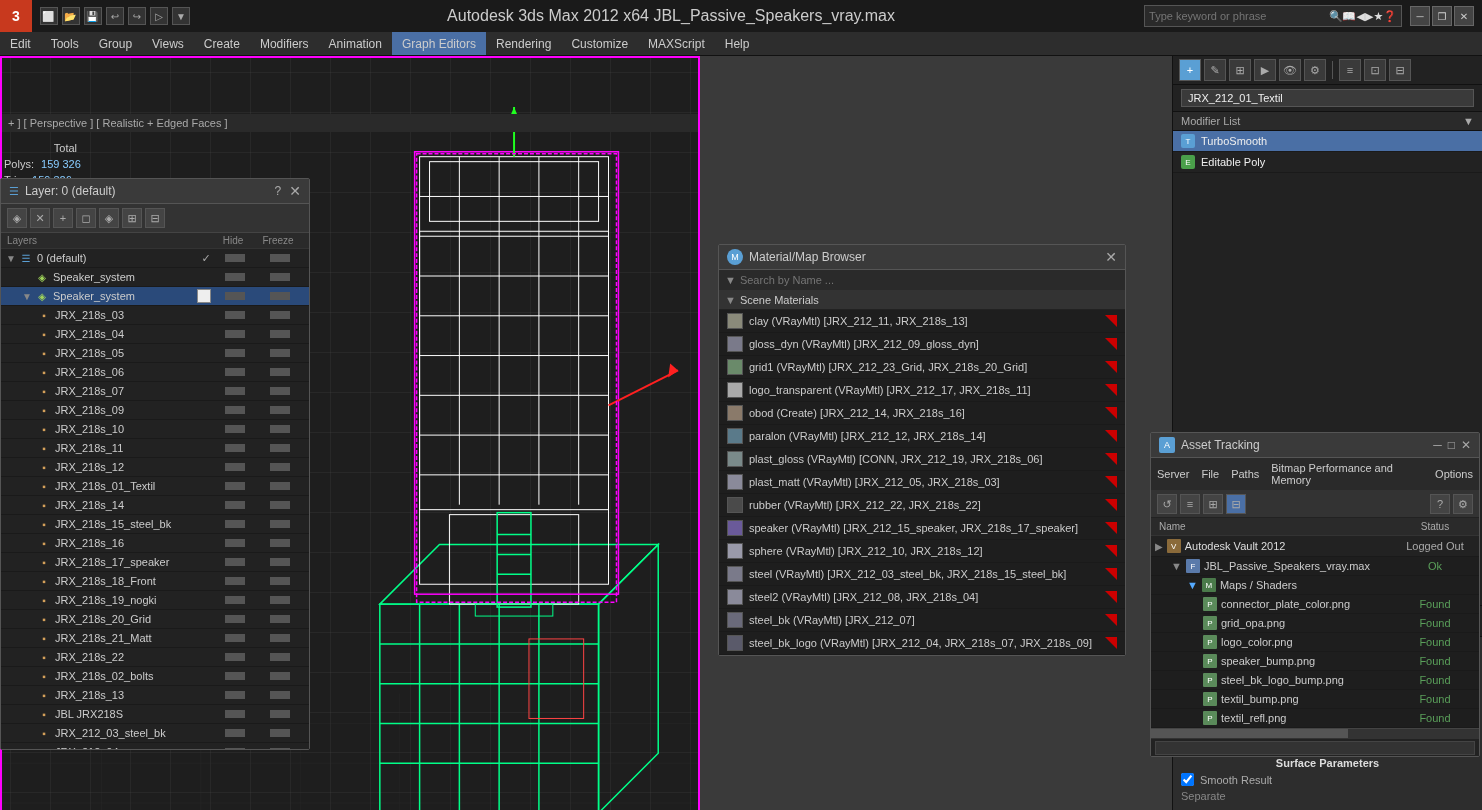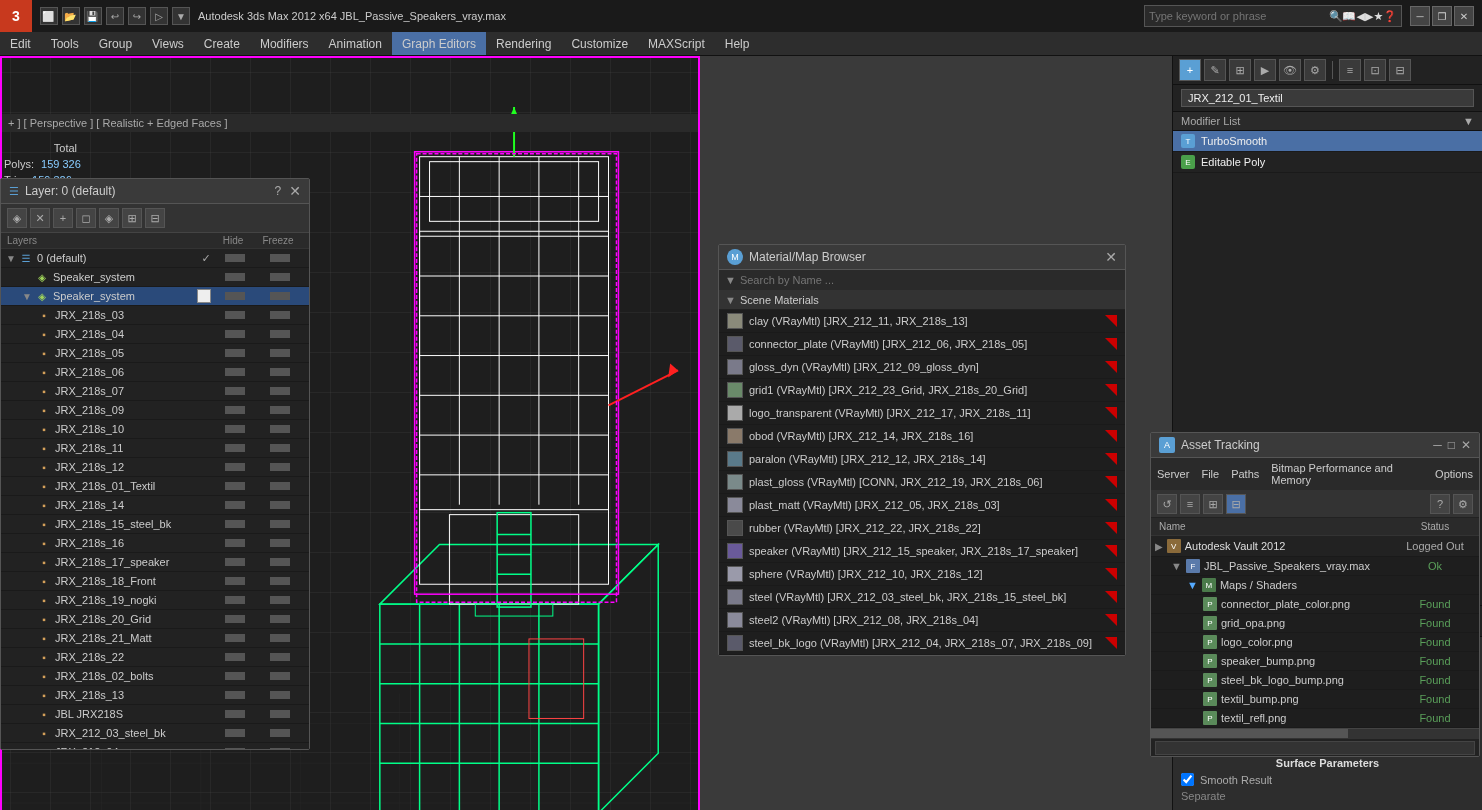--- a/index.html
+++ b/index.html
@@ -45,22 +45,23 @@
       width: 18px; height: 18px;
       background: #333;
       border: 1px solid #555;
       color: #aaa;
       font-size: 10px;
       display: flex; align-items: center; justify-content: center;
       cursor: pointer;
     }
     #title-text {
       flex: 1;
+      text-align: center;
       color: #ccc;
-      font-size: 11px;
+      font-size: 16px;
     }
     #search-bar {
       display: flex;
       align-items: center;
       background: #2a2a2a;
       border: 1px solid #555;
       height: 22px;
       padding: 0 4px;
       margin-right: 8px;
     }
@@ -1148,42 +1149,37 @@
     <span class="mat-expand-icon">▼</span>
     <span class="mat-section-title">Scene Materials</span>
   </div>
   <div id="mat-list">
     <div class="mat-item">
       <div class="mat-color-swatch" style="background:#8a8a7a;"></div>
       <span class="mat-name">clay (VRayMtl) [JRX_212_11, JRX_218s_13]</span>
       <div class="mat-red-corner"></div>
     </div>
     <div class="mat-item">
-      <div class="mat-color-swatch" style="background:#5a5a6a;"></div>
-      <span class="mat-name">connector_plate (VRayMtl) [JRX_212_06, JRX_218s_05]</span>
-      <div class="mat-red-corner"></div>
-    </div>
-    <div class="mat-item">
       <div class="mat-color-swatch" style="background:#7a7a8a;"></div>
       <span class="mat-name">gloss_dyn (VRayMtl) [JRX_212_09_gloss_dyn]</span>
       <div class="mat-red-corner"></div>
     </div>
     <div class="mat-item">
       <div class="mat-color-swatch" style="background:#6a8a6a;"></div>
       <span class="mat-name">grid1 (VRayMtl) [JRX_212_23_Grid, JRX_218s_20_Grid]</span>
       <div class="mat-red-corner"></div>
     </div>
     <div class="mat-item">
       <div class="mat-color-swatch" style="background:#aaaaaa;"></div>
       <span class="mat-name">logo_transparent (VRayMtl) [JRX_212_17, JRX_218s_11]</span>
       <div class="mat-red-corner"></div>
     </div>
     <div class="mat-item">
       <div class="mat-color-swatch" style="background:#8a7a6a;"></div>
-      <span class="mat-name">obod (VRayMtl) [JRX_212_14, JRX_218s_16]</span>
+      <span class="mat-name">obod (Create) [JRX_212_14, JRX_218s_16]</span>
       <div class="mat-red-corner"></div>
     </div>
     <div class="mat-item">
       <div class="mat-color-swatch" style="background:#5a7a8a;"></div>
       <span class="mat-name">paralon (VRayMtl) [JRX_212_12, JRX_218s_14]</span>
       <div class="mat-red-corner"></div>
     </div>
     <div class="mat-item">
       <div class="mat-color-swatch" style="background:#7a8a8a;"></div>
       <span class="mat-name">plast_gloss (VRayMtl) [CONN, JRX_212_19, JRX_218s_06]</span>
@@ -1210,20 +1206,25 @@
       <div class="mat-red-corner"></div>
     </div>
     <div class="mat-item">
       <div class="mat-color-swatch" style="background:#7a7a8a;"></div>
       <span class="mat-name">steel (VRayMtl) [JRX_212_03_steel_bk, JRX_218s_15_steel_bk]</span>
       <div class="mat-red-corner"></div>
     </div>
     <div class="mat-item">
       <div class="mat-color-swatch" style="background:#8a8a9a;"></div>
       <span class="mat-name">steel2 (VRayMtl) [JRX_212_08, JRX_218s_04]</span>
+      <div class="mat-red-corner"></div>
+    </div>
+    <div class="mat-item">
+      <div class="mat-color-swatch" style="background:#6a6a7a;"></div>
+      <span class="mat-name">steel_bk (VRayMtl) [JRX_212_07]</span>
       <div class="mat-red-corner"></div>
     </div>
     <div class="mat-item">
       <div class="mat-color-swatch" style="background:#5a5a6a;"></div>
       <span class="mat-name">steel_bk_logo (VRayMtl) [JRX_212_04, JRX_218s_07, JRX_218s_09]</span>
       <div class="mat-red-corner"></div>
     </div>
 
   </div>
 </div>

